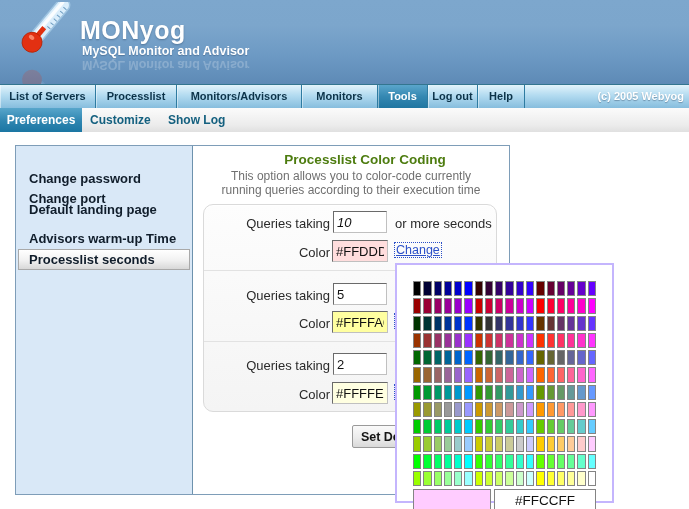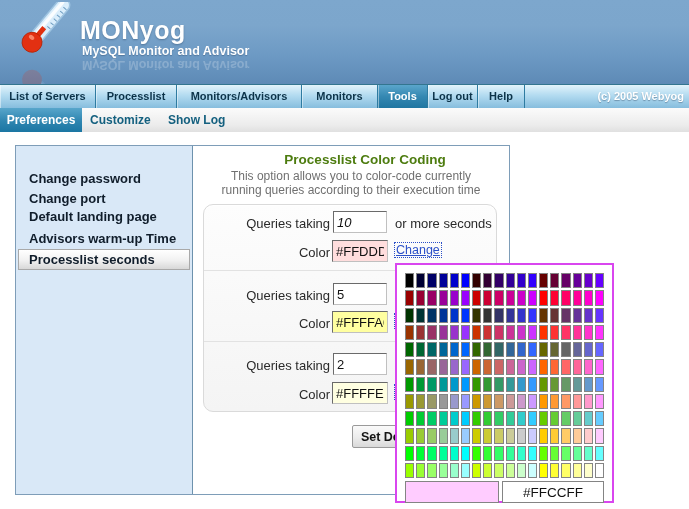--- a/index.html
+++ b/index.html
@@ -74,21 +74,21 @@
   .change-link{position:absolute;left:394px;font-size:12.5px;color:#2b50c8;
                text-decoration:underline;border:1px dotted #2b50c8;padding:0 1px;cursor:pointer;}
 
   .set-defaults{position:absolute;left:352px;top:425px;width:90px;height:23px;box-sizing:border-box;
                 border:1px solid #9a9a9a;border-radius:2px;font-family:"Liberation Sans",sans-serif;
                 font-size:12.5px;font-weight:bold;color:#151515;cursor:pointer;
                 background:linear-gradient(180deg,#fafafa 0%,#ececec 55%,#d9d9d9 100%);}
 
   
   .picker{position:absolute;left:395px;top:263px;width:219px;height:240px;box-sizing:border-box;
-          border:2px solid #d946ef;background:#fff;padding:8px;z-index:20;}
+          border:2px solid #c4b5fd;background:#fff;padding:16px;z-index:20;}
   .palette-grid{display:grid;grid-template-columns:repeat(18,1fr);grid-template-rows:repeat(12,1fr);
                 gap:2px;height:205px;}
   .swatch{border:1px solid #848484;box-sizing:border-box;cursor:pointer;}
   .picker-bottom{display:flex;gap:3px;margin-top:3px;height:22px;}
   .picker-preview{flex:1;border:1px solid #848484;box-sizing:border-box;}
   .picker-hex{width:102px;height:22px;box-sizing:border-box;border:1px solid #848484;
               font-family:"Liberation Sans",sans-serif;font-size:13.5px;color:#111;
               text-align:center;padding:0;background:#fff;}
 </style>
 </head>
@@ -140,21 +140,21 @@
   <div class="subnav">
     <div class="subnav-active">Preferences</div>
     <div class="subnav-link" style="left:90px">Customize</div>
     <div class="subnav-link" style="left:168px">Show Log</div>
   </div>
 
   <div class="outer-box">
     <div class="sidebar">
       <div class="side-item" style="top:23px">Change password</div>
       <div class="side-item" style="top:43px">Change port</div>
-      <div class="side-item" style="top:61px">Default landing page</div>
+      <div class="side-item" style="top:54px">Default landing page</div>
       <div class="side-item" style="top:83px">Advisors warm-up Time</div>
       <div class="side-item selected" style="top:103px">Processlist seconds</div>
     </div>
   </div>
 
   <div class="panel-title">Processlist Color Coding</div>
   <div class="panel-desc" style="top:183px">running queries according to their execution time</div>
   <div class="panel-desc" style="top:169px">This option allows you to color-code currently</div>
 
   <div class="group-box"></div>

